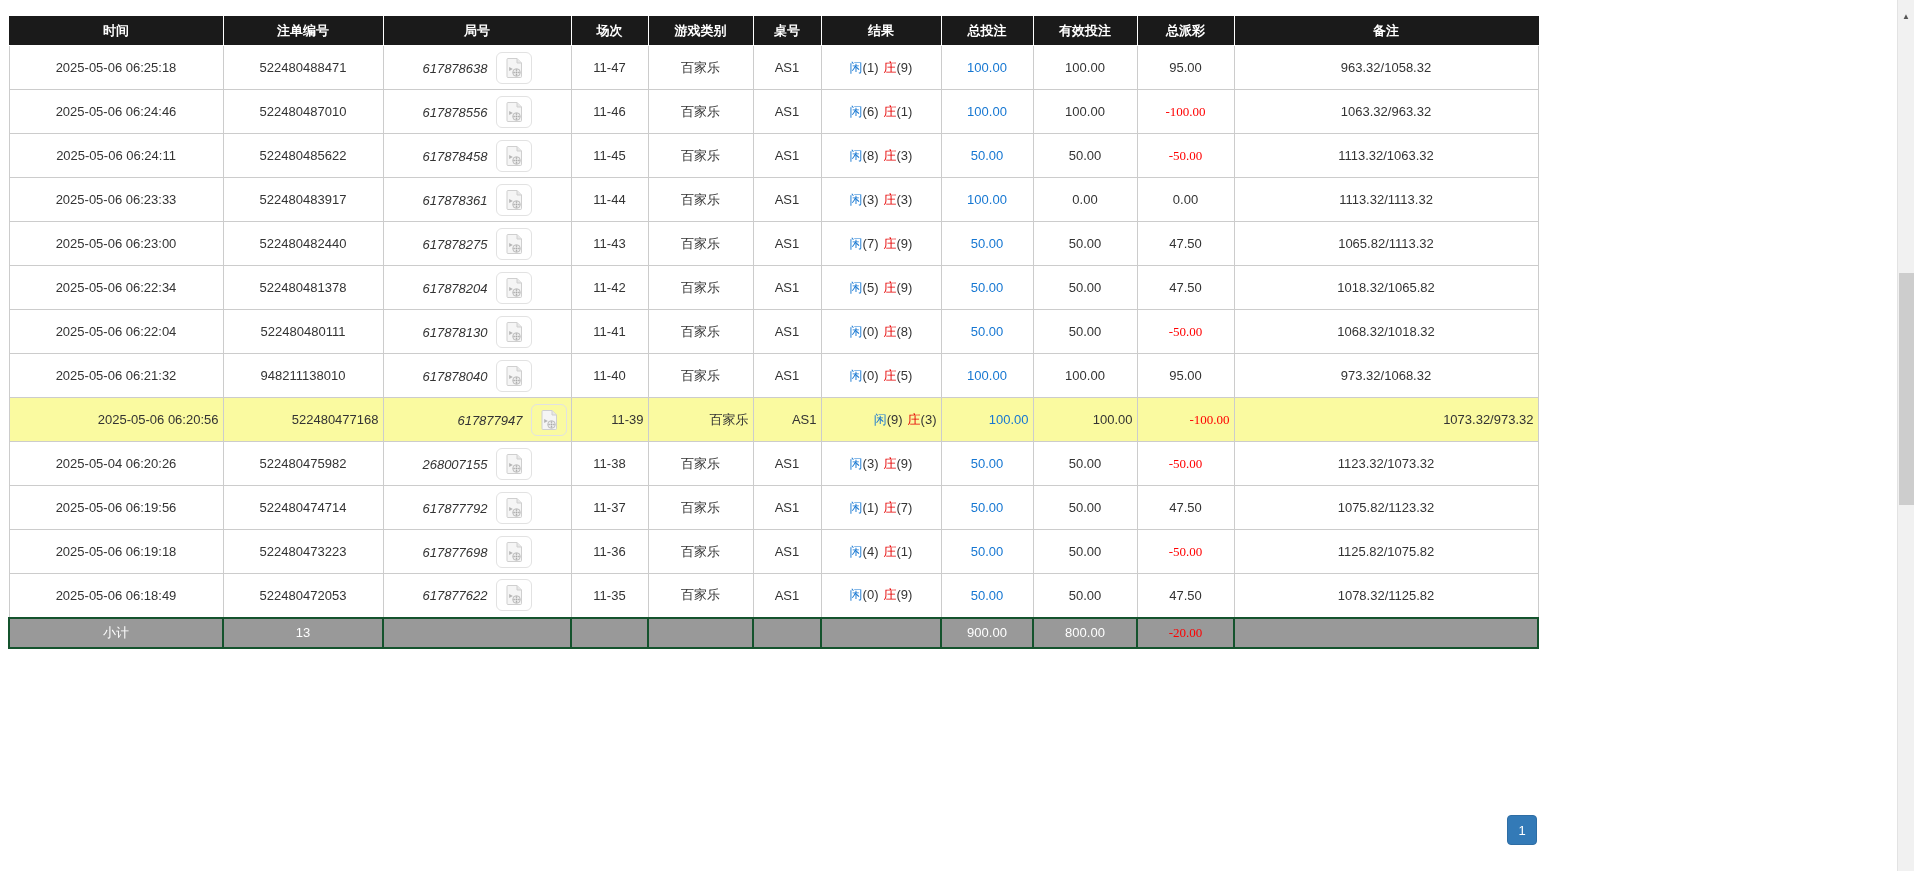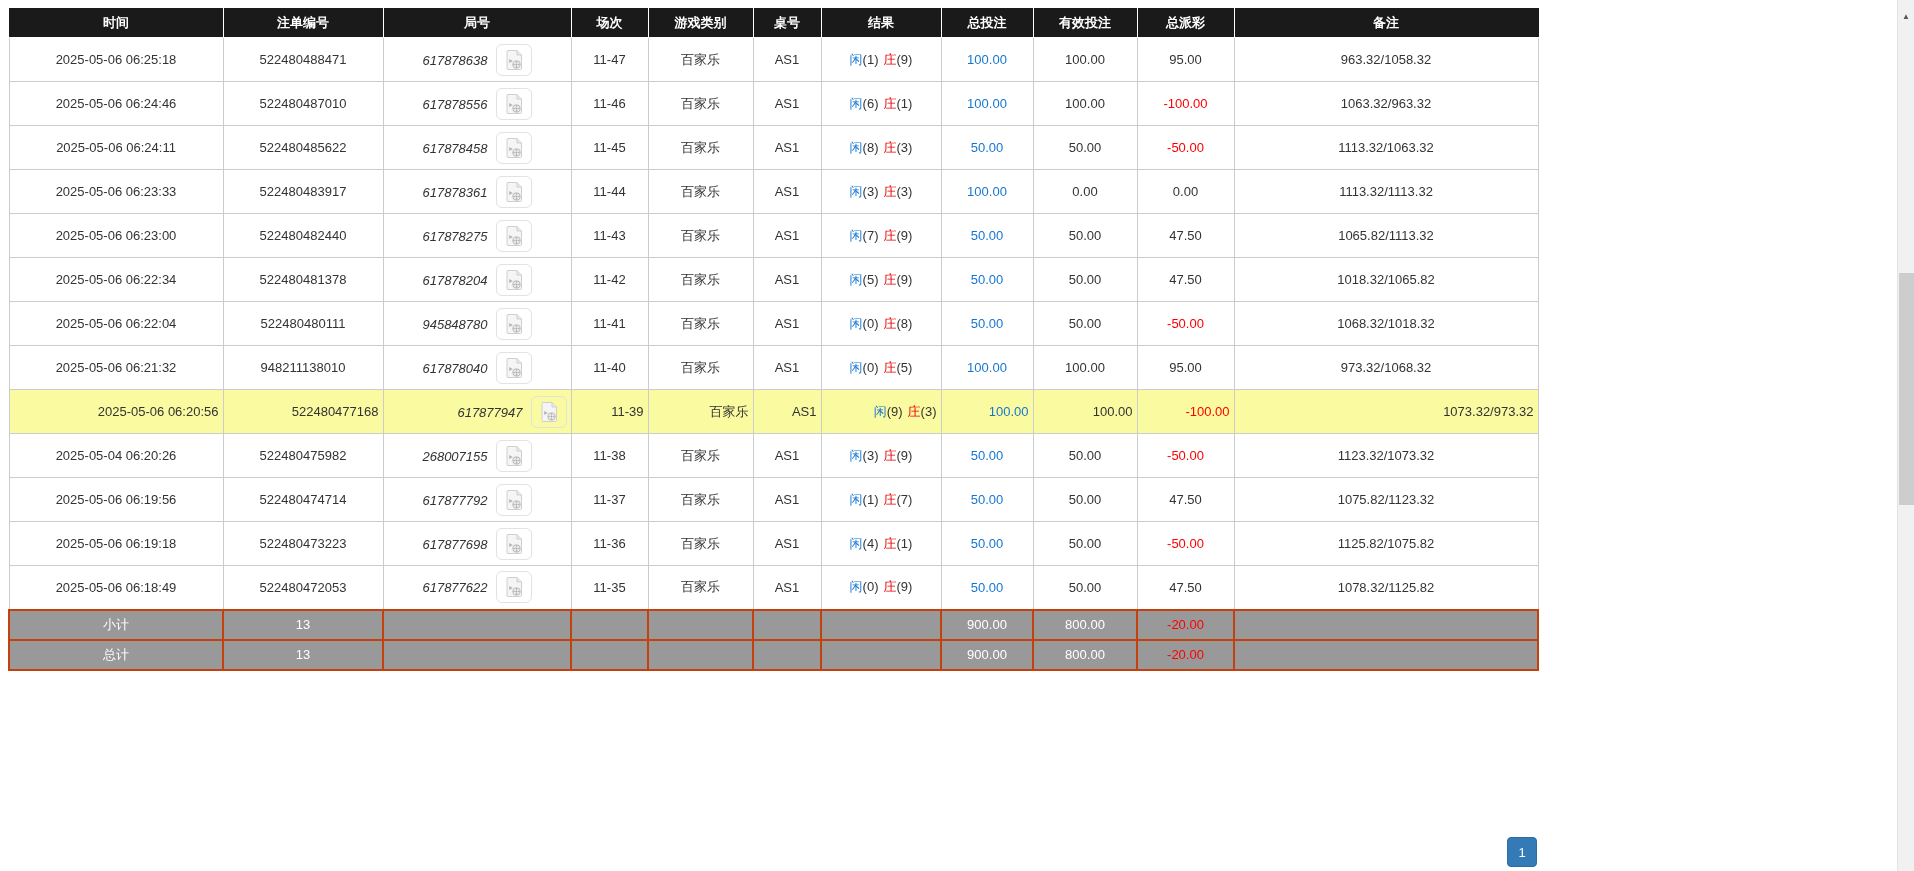--- a/index.html
+++ b/index.html
@@ -5,21 +5,21 @@
   * { box-sizing: border-box; }
   html, body {
     width: 1914px; height: 871px;
     margin: 0; padding: 0;
     overflow: hidden;
     background: #fff;
     font-family: "Liberation Sans", "DejaVu Sans", sans-serif;
   }
   .content { padding: 8px 8px 0 8px; }
 
-  table.records { border-collapse: collapse; table-layout: fixed; width: 1529px; margin-top: 0; }
+  table.records { border-collapse: collapse; table-layout: fixed; width: 1529px; margin-top: 8px; }
 
   .records th {
     background: var(--header-bg, #1a1a1a);
     color: #fff; font-size: 13px; font-weight: bold;
     height: 29px; padding: 0; text-align: center;
     border: 1px solid #fff;
     border-top-color: var(--header-bg, #1a1a1a);
   }
   .records th:first-child { border-left-color: var(--header-bg, #1a1a1a); }
   .records th:last-child  { border-right-color: var(--header-bg, #1a1a1a); }
@@ -28,28 +28,28 @@
     border: 1px solid #ccc;
     background: #fff; color: #333;
     font-size: 13px; text-align: center;
     height: 44px; padding: 0 4px;
   }
   .records tbody tr.highlight td { background: var(--row-highlight, #fafaa0); text-align: right; }
 
   .records tfoot td {
     background: var(--footer-bg, #999999);
     color: #fff; font-size: 13px; text-align: center;
-    height: 30px; border: 2px solid #c2410c; padding: 0;
+    height: 30px; border: 2px solid #14532d; padding: 0;
   }
 
   .rp { color: var(--player-blue, #1677d2); }
   .rb { color: var(--banker-red, #e60000); margin-left: 5px; }
   .rs { color: #333; }
   .blue { color: var(--amount-blue, #1677d2); cursor: pointer; }
-  .records td.neg { color: var(--negative-red, #ff0000); }
+  .records td.neg { color: var(--negative-red, #ff0000); font-family: Liberation Serif, serif; }
 
   .round-num { vertical-align: middle; font-style: italic; }
   .replay-btn {
     display: inline-flex; align-items: center; justify-content: center;
     width: 36px; height: 32px; margin-left: 8px; padding: 0;
     border: 1px solid #e2e2e2; border-radius: 6px;
     background: transparent; vertical-align: middle; cursor: pointer;
   }
 
   .pagination { width: 1529px; text-align: right; margin-top: 166px; }
@@ -254,21 +254,21 @@
           <td>AS1</td>
           <td><span class="rp">闲</span><span class="rs">(5)</span><span class="rb">庄</span><span class="rs">(9)</span></td>
           <td><span class="blue">50.00</span></td>
           <td>50.00</td>
           <td>47.50</td>
           <td>1018.32/1065.82</td>
         </tr>
         <tr>
           <td>2025-05-06 06:22:04</td>
           <td>522480480111</td>
-          <td><span class="round-num">945848780</span><button class="replay-btn">
+          <td><span class="round-num">617878130</span><button class="replay-btn">
               <svg width="20" height="22" viewBox="0 0 20 22" fill="none">
                 <path d="M4 1.5 h9 l4.5 4.5 v13.5 a1 1 0 0 1 -1 1 h-12.5 a1 1 0 0 1 -1 -1 v-17 a1 1 0 0 1 1 -1 z" fill="#f5f5f5" stroke="#cfcfcf"></path>
                 <path d="M13 1.5 v4.5 h4.5" fill="#e7e7e7" stroke="#cfcfcf"></path>
                 <path d="M5.2 10 l3.6 2 -3.6 2 z" fill="#b5b5b5"></path>
                 <circle cx="12.5" cy="15.5" r="3.8" fill="#ededed" stroke="#bdbdbd"></circle>
                 <circle cx="12.5" cy="15.5" r="1" fill="#a8a8a8"></circle>
                 <circle cx="12.5" cy="13.1" r="0.8" fill="#a8a8a8"></circle>
                 <circle cx="12.5" cy="17.9" r="0.8" fill="#a8a8a8"></circle>
                 <circle cx="10.1" cy="15.5" r="0.8" fill="#a8a8a8"></circle>
                 <circle cx="14.9" cy="15.5" r="0.8" fill="#a8a8a8"></circle>
@@ -441,33 +441,20 @@
           <td></td>
           <td></td>
           <td></td>
           <td></td>
           <td></td>
           <td>900.00</td>
           <td>800.00</td>
           <td class="neg">-20.00</td>
           <td></td>
         </tr>
-        <tr>
-          <td>总计</td>
-          <td>13</td>
-          <td></td>
-          <td></td>
-          <td></td>
-          <td></td>
-          <td></td>
-          <td>900.00</td>
-          <td>800.00</td>
-          <td class="neg">-20.00</td>
-          <td></td>
-        </tr>
       </tfoot>
   </table>
 
   <div class="pagination">
     <span class="page-btn">1</span>
   </div>
 </div>
 
 <div class="scrollbar">
   <div class="scroll-up">▲</div>

